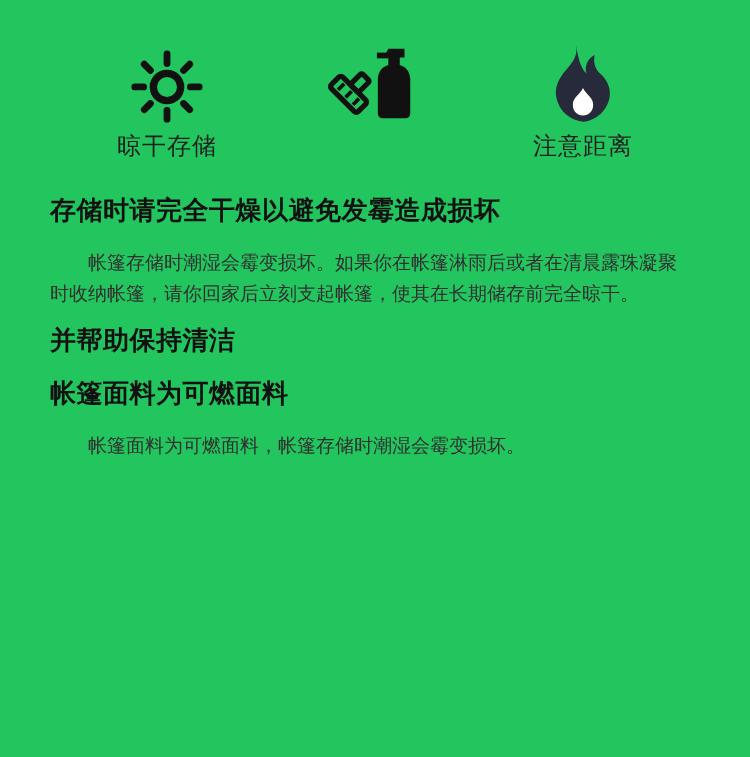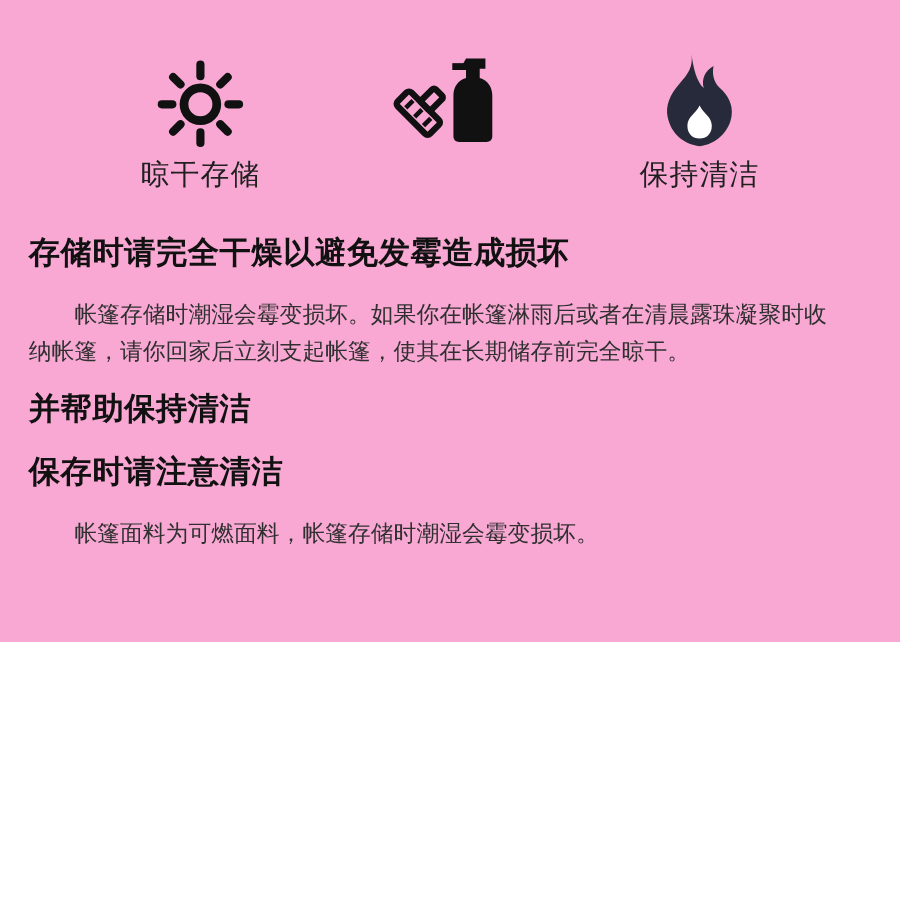--- a/index.html
+++ b/index.html
@@ -9,22 +9,22 @@
   }
   body {
     width: 750px;
     height: 757px;
     overflow: hidden;
     font-family: "Liberation Sans", "DejaVu Sans", sans-serif;
     -webkit-font-smoothing: antialiased;
   }
   .page {
     width: 750px;
-    height: 535px;
-    background: #f9a8d4;
+    height: 757px;
+    background: #22c55e;
   }
   
   .icon-row {
     display: flex;
     justify-content: center;
     gap: 78px;
     padding-top: 44px;
   }
   .icon-col {
     width: 130px;
@@ -39,21 +39,21 @@
   .icon-label {
     margin-top: 5px;
     font-size: 24px;
     line-height: 30px;
     color: #1f1f1f;
     letter-spacing: 1px;
     white-space: nowrap;
   }
   
   .content {
-    padding: 0 60px 0 24px; 
+    padding: 0 60px 0 50px; 
   }
   .section-heading {
     font-size: 26px;
     line-height: 33px;
     font-weight: bold;
     color: #111111;
     margin: 15px 0 20px 0;
     letter-spacing: 0.5px;
   }
   .section-heading.first {
@@ -111,35 +111,35 @@
       </div>
     </div>
 
     <div class="icon-col">
       <div class="icon-box">
         <svg width="62" height="82" viewBox="0 0 64 84">
           <path fill="#262a3a" d="M25 1 C26.5 12 22 18 14.5 26.5 C6.5 35.5 2.5 45 4.5 55 C7.5 69.5 18.5 78.5 32 80 C45.5 78.5 57.5 68 59.5 54 C61 44 56 35.5 49 29.5 C44.5 25 42.5 18.5 44 11 C36.5 15 33.5 22.5 35.5 30 C29.5 25 26.5 12.5 25 1 Z"></path>
           <path fill="#ffffff" d="M32 45 C35.5 52.5 42.5 54.5 42.5 62.5 C42.5 69.5 38 73.5 32 73.5 C26 73.5 21.5 69.5 21.5 62.5 C21.5 54.5 28.5 52.5 32 45 Z"></path>
         </svg>
       </div>
-      <div class="icon-label">保持清洁</div>
+      <div class="icon-label">注意距离</div>
     </div>
 
   </div>
 
   <div class="content">
 
     <section>
       <h2 class="section-heading first">存储时请完全干燥以避免发霉造成损坏</h2>
       <p>帐篷存储时潮湿会霉变损坏。如果你在帐篷淋雨后或者在清晨露珠凝聚时收纳帐篷，请你回家后立刻支起帐篷，使其在长期储存前完全晾干。</p>
     </section>
 
     <section>
       <h2 class="section-heading">并帮助保持清洁</h2>
     </section>
 
     <section>
-      <h2 class="section-heading">保存时请注意清洁</h2>
+      <h2 class="section-heading">帐篷面料为可燃面料</h2>
       <p>帐篷面料为可燃面料，帐篷存储时潮湿会霉变损坏。</p>
     </section>
 
   </div>
 </div>
 
 </body></html>

